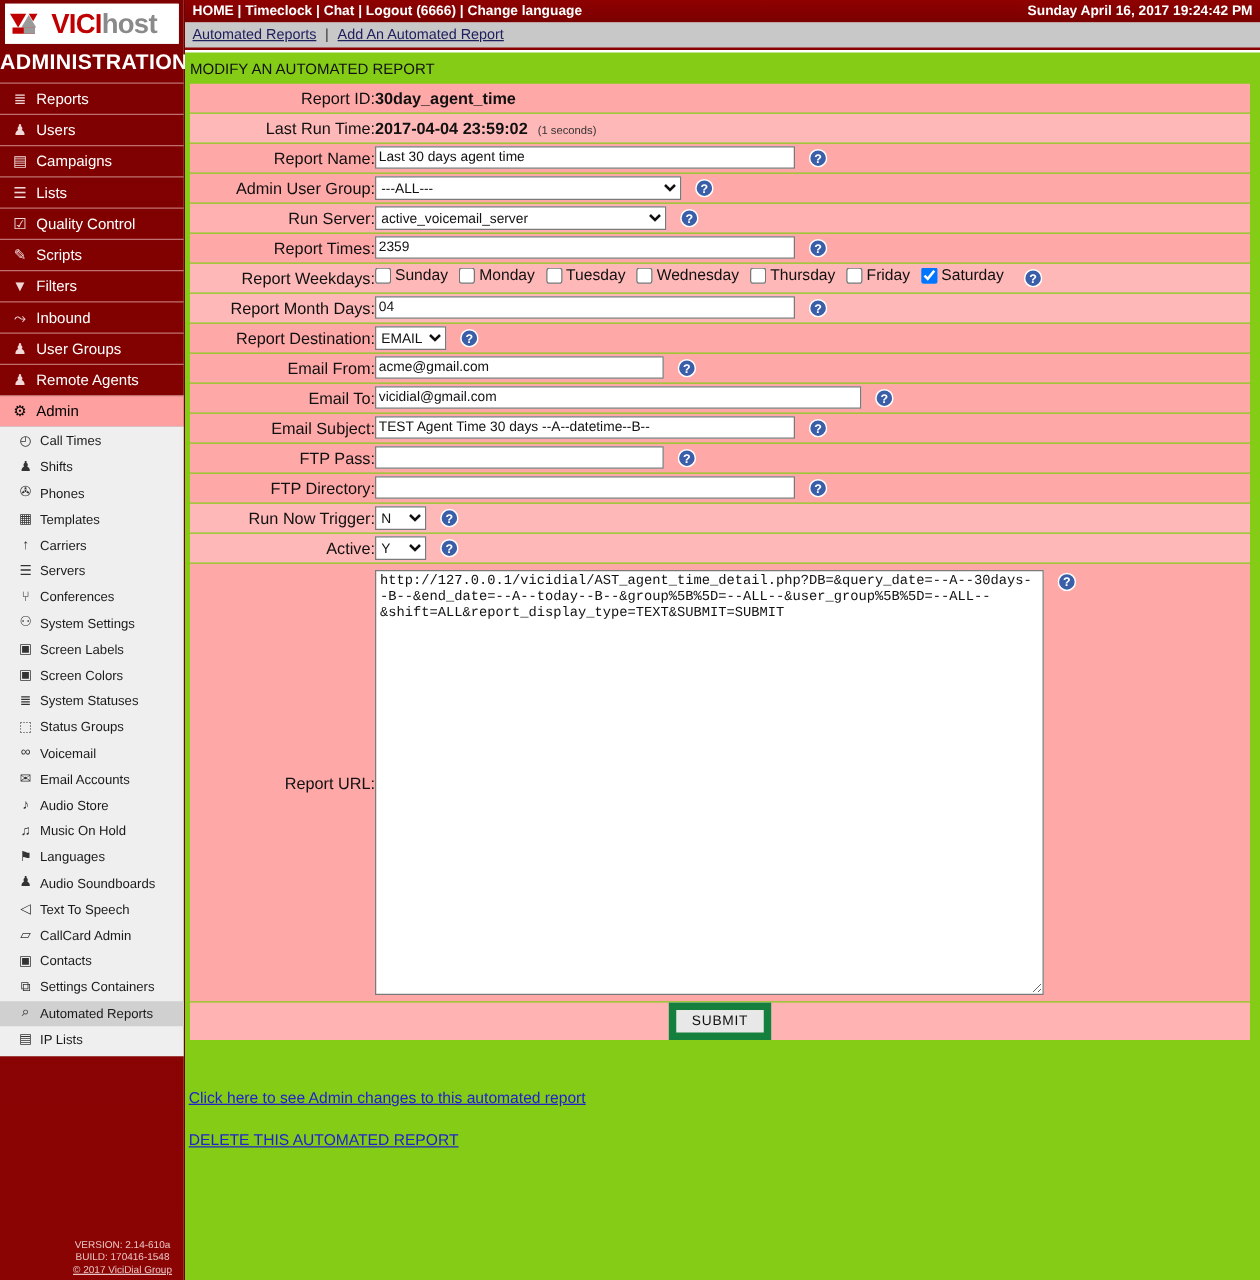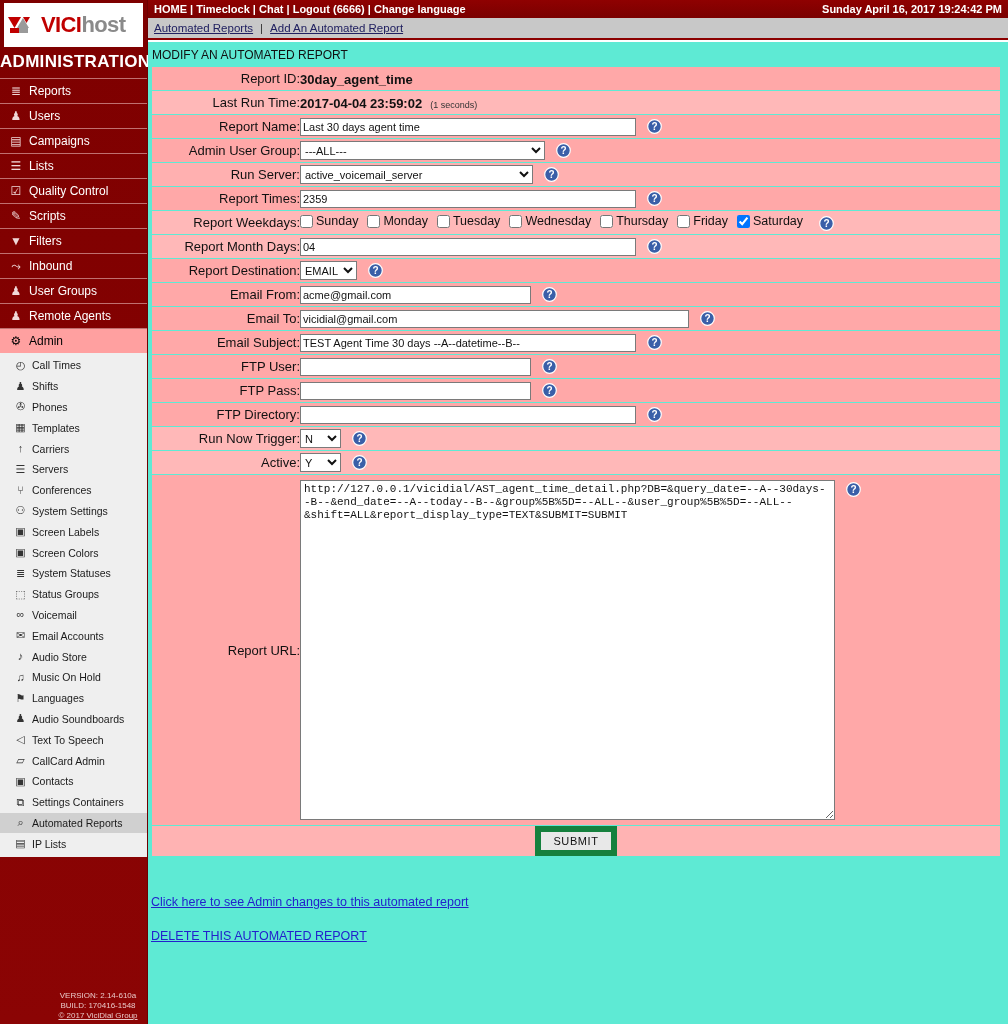--- a/index.html
+++ b/index.html
@@ -17,21 +17,21 @@
     position: absolute; left: 0; top: 0;
     width: 148px; height: 1024px;
     background: #8b0000;
     background: linear-gradient(to bottom, #7e0000 0%, #8b0404 100%);
     border-right: 1px solid #6d0000;
   }
   .logo-box {
     margin: 3px 4px 0 4px;
     background: #ffffff;
     border: 1px solid #ffffff;
-    height: 44px;
+    height: 32px;
     display: flex; align-items: center;
     padding-left: 2px;
     overflow: hidden;
   }
   .logo-mark { width: 34px; height: 22px; flex: 0 0 auto; position: relative; }
   .logo-text { font-size: 22px; font-weight: bold; letter-spacing: -0.6px; line-height: 22px; }
   .logo-vici { color: #c00000; }
   .logo-host { color: #8a8a8a; }
   .admin-title {
     color: #ffffff; font-size: 17px; font-weight: bold;
@@ -95,21 +95,21 @@
     display: flex; align-items: center;
     padding-left: 6px;
   }
   .subbar a { color: #202060; text-decoration: underline; }
   .subbar .sep { margin: 0 7px; color: #333; }
 
   
   .main {
     position: absolute; left: 148px; top: 42px;
     width: 860px; height: 982px;
-    background: #5eead4;
+    background: #84cc16;
   }
   .page-heading {
     font-size: 12px; color: #111;
     padding: 6px 0 4px 4px;
   }
   table.form { width: 848px; margin-left: 4px; border-collapse: separate; border-spacing: 0 1px; }
   table.form td { padding: 0; vertical-align: middle; }
   td.lbl {
     width: 148px;
     text-align: right;
@@ -480,30 +480,20 @@
       <td class="lbl">Email Subject:</td>
       <td class="val">
         <input class="txt" style="width: 336px;" value="TEST Agent Time 30 days --A--datetime--B--">
         <span class="help"><svg width="15" height="15" viewBox="0 0 15 15">
                 <circle cx="7.5" cy="7.5" r="6.8" fill="#3a5fa8" stroke="#ffffff" stroke-width="1.2"></circle>
                 <text x="7.5" y="11.2" font-family="Liberation Sans, sans-serif" font-size="10" font-weight="bold" fill="#ffffff" text-anchor="middle">?</text>
               </svg></span>
       </td>
     </tr>
     <tr class="shadeA">
-      <td class="lbl">FTP User:</td>
-      <td class="val">
-        <input class="txt" style="width: 231px;" value="">
-        <span class="help"><svg width="15" height="15" viewBox="0 0 15 15">
-                <circle cx="7.5" cy="7.5" r="6.8" fill="#3a5fa8" stroke="#ffffff" stroke-width="1.2"></circle>
-                <text x="7.5" y="11.2" font-family="Liberation Sans, sans-serif" font-size="10" font-weight="bold" fill="#ffffff" text-anchor="middle">?</text>
-              </svg></span>
-      </td>
-    </tr>
-    <tr class="shadeA">
       <td class="lbl">FTP Pass:</td>
       <td class="val">
         <input class="txt" style="width: 231px;" value="">
         <span class="help"><svg width="15" height="15" viewBox="0 0 15 15">
                 <circle cx="7.5" cy="7.5" r="6.8" fill="#3a5fa8" stroke="#ffffff" stroke-width="1.2"></circle>
                 <text x="7.5" y="11.2" font-family="Liberation Sans, sans-serif" font-size="10" font-weight="bold" fill="#ffffff" text-anchor="middle">?</text>
               </svg></span>
       </td>
     </tr>
     <tr class="shadeA">

